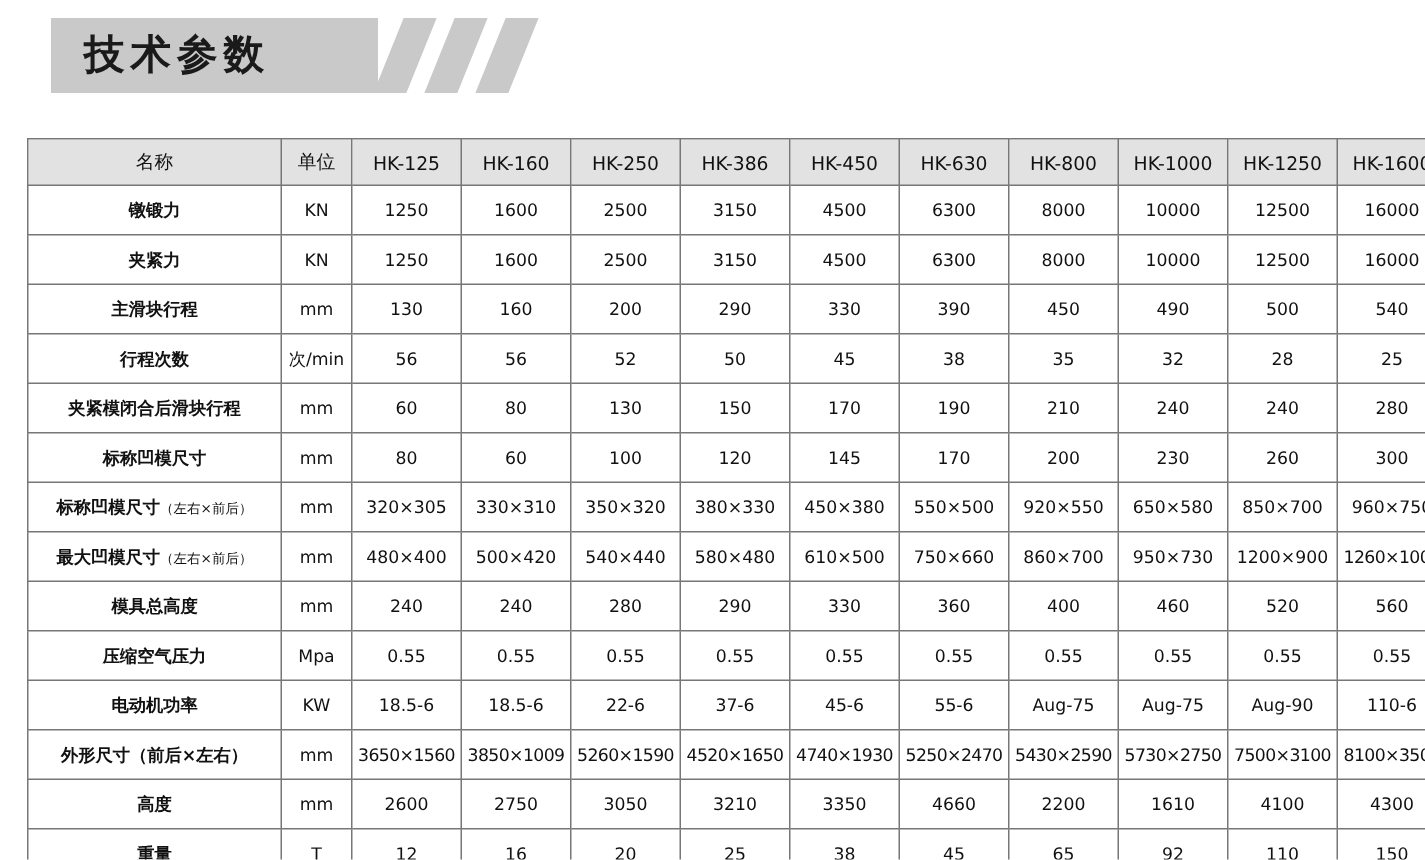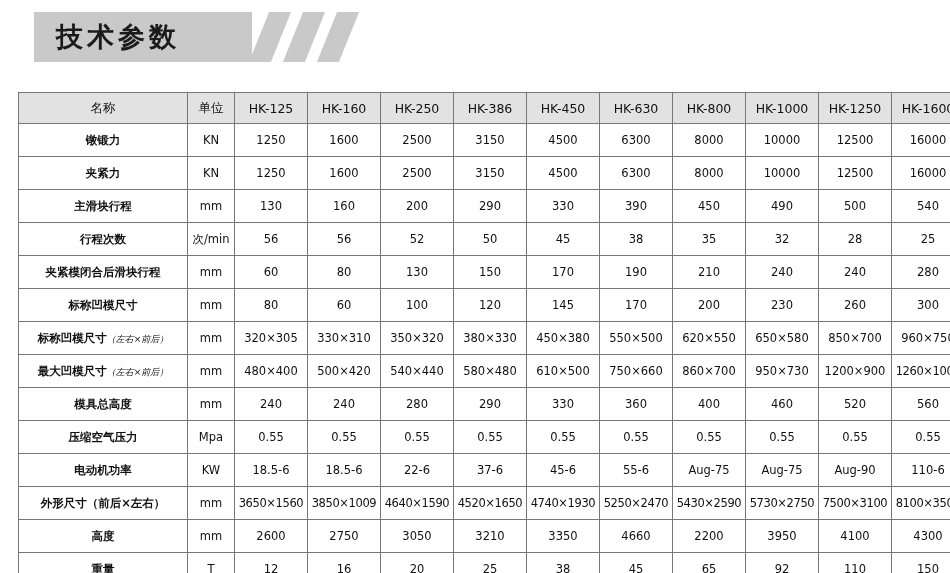--- a/index.html
+++ b/index.html
@@ -94,21 +94,20 @@
   td.c-unit {
     width: 44px;
     font-size: 11.5px;
   }
   td.c-val {
     width: 70px;
   }
   .sub {
     font-size: 9px;
     font-weight: normal;
-    font-style: italic;
   }
   .tight {
     font-size: 10px;
     letter-spacing: -0.4px;
   }
 </style>
 </head>
 <body>
 
 <div class="banner">
@@ -222,21 +221,21 @@
         </tr>
         <tr>
           <td class="c-name">标称凹模尺寸<span class="sub">（左右×前后）</span></td>
           <td class="c-unit">mm</td>
           <td class="c-val">320×305</td>
           <td class="c-val">330×310</td>
           <td class="c-val">350×320</td>
           <td class="c-val">380×330</td>
           <td class="c-val">450×380</td>
           <td class="c-val">550×500</td>
-          <td class="c-val">620×550</td>
+          <td class="c-val">920×550</td>
           <td class="c-val">650×580</td>
           <td class="c-val">850×700</td>
           <td class="c-val">960×750</td>
         </tr>
         <tr>
           <td class="c-name">最大凹模尺寸<span class="sub">（左右×前后）</span></td>
           <td class="c-unit">mm</td>
           <td class="c-val">480×400</td>
           <td class="c-val">500×420</td>
           <td class="c-val">540×440</td>
@@ -288,40 +287,40 @@
           <td class="c-val">Aug-75</td>
           <td class="c-val">Aug-75</td>
           <td class="c-val">Aug-90</td>
           <td class="c-val">110-6</td>
         </tr>
         <tr>
           <td class="c-name">外形尺寸（前后×左右）</td>
           <td class="c-unit">mm</td>
           <td class="c-val tight">3650×1560</td>
           <td class="c-val tight">3850×1009</td>
-          <td class="c-val tight">4640×1590</td>
+          <td class="c-val tight">5260×1590</td>
           <td class="c-val tight">4520×1650</td>
           <td class="c-val tight">4740×1930</td>
           <td class="c-val tight">5250×2470</td>
           <td class="c-val tight">5430×2590</td>
           <td class="c-val tight">5730×2750</td>
           <td class="c-val tight">7500×3100</td>
           <td class="c-val tight">8100×3500</td>
         </tr>
         <tr>
           <td class="c-name">高度</td>
           <td class="c-unit">mm</td>
           <td class="c-val">2600</td>
           <td class="c-val">2750</td>
           <td class="c-val">3050</td>
           <td class="c-val">3210</td>
           <td class="c-val">3350</td>
           <td class="c-val">4660</td>
           <td class="c-val">2200</td>
-          <td class="c-val">3950</td>
+          <td class="c-val">1610</td>
           <td class="c-val">4100</td>
           <td class="c-val">4300</td>
         </tr>
         <tr>
           <td class="c-name">重量</td>
           <td class="c-unit">T</td>
           <td class="c-val">12</td>
           <td class="c-val">16</td>
           <td class="c-val">20</td>
           <td class="c-val">25</td>

